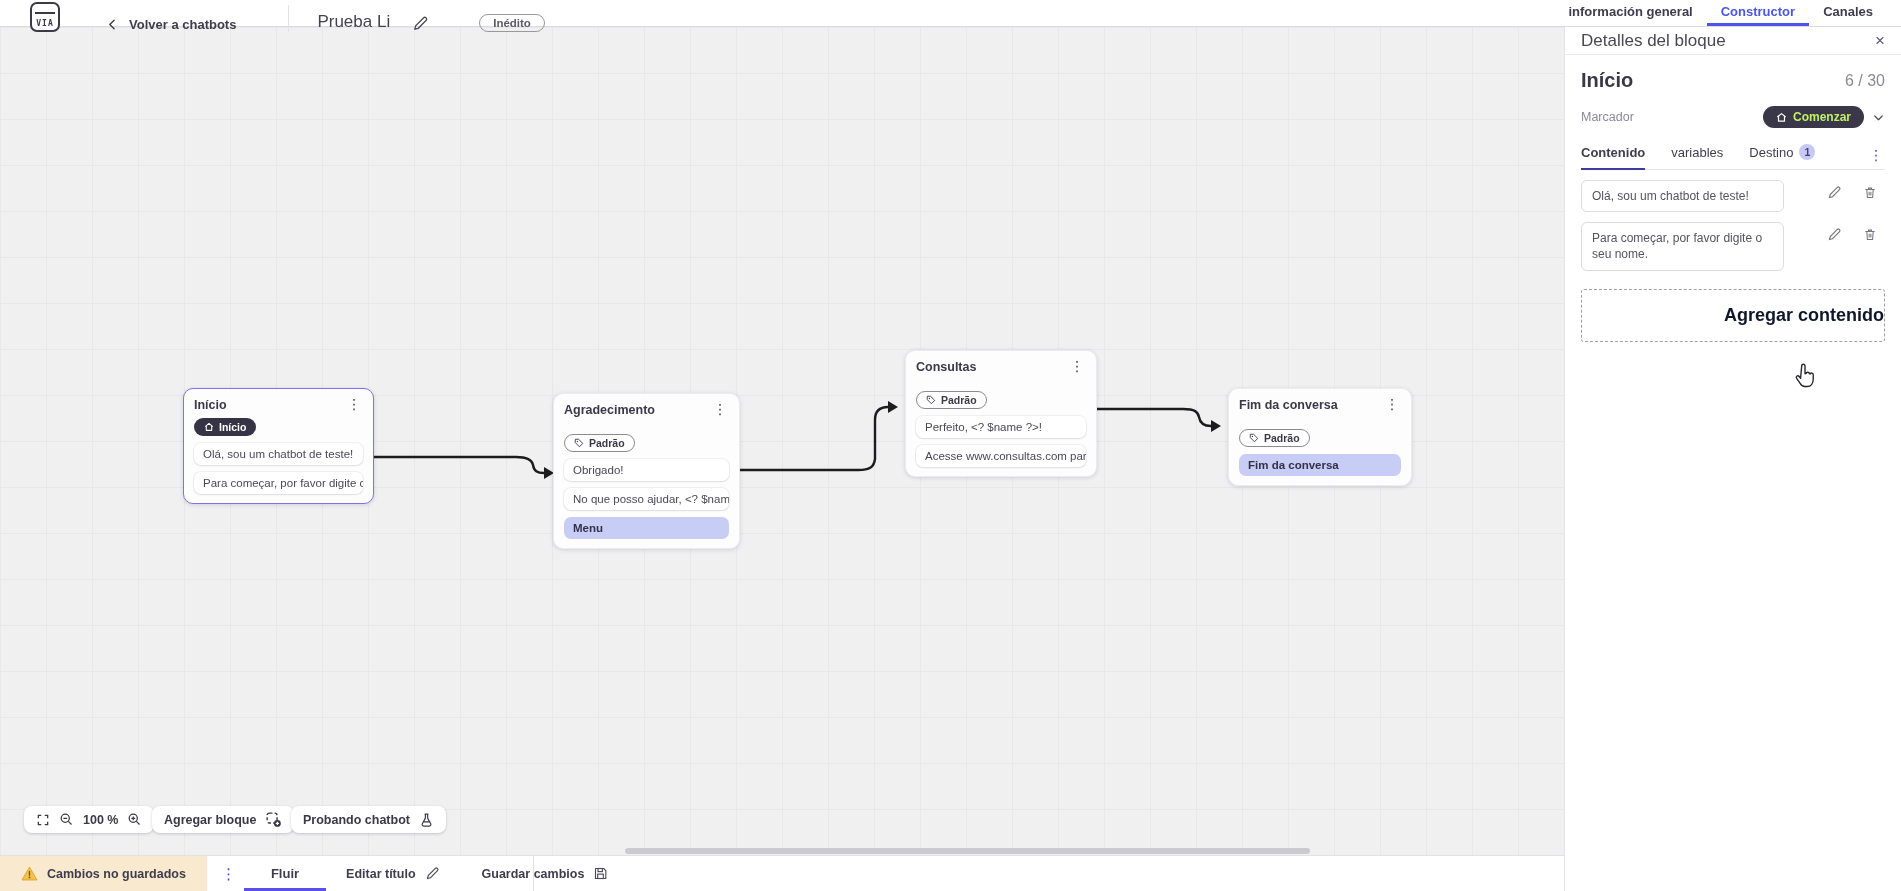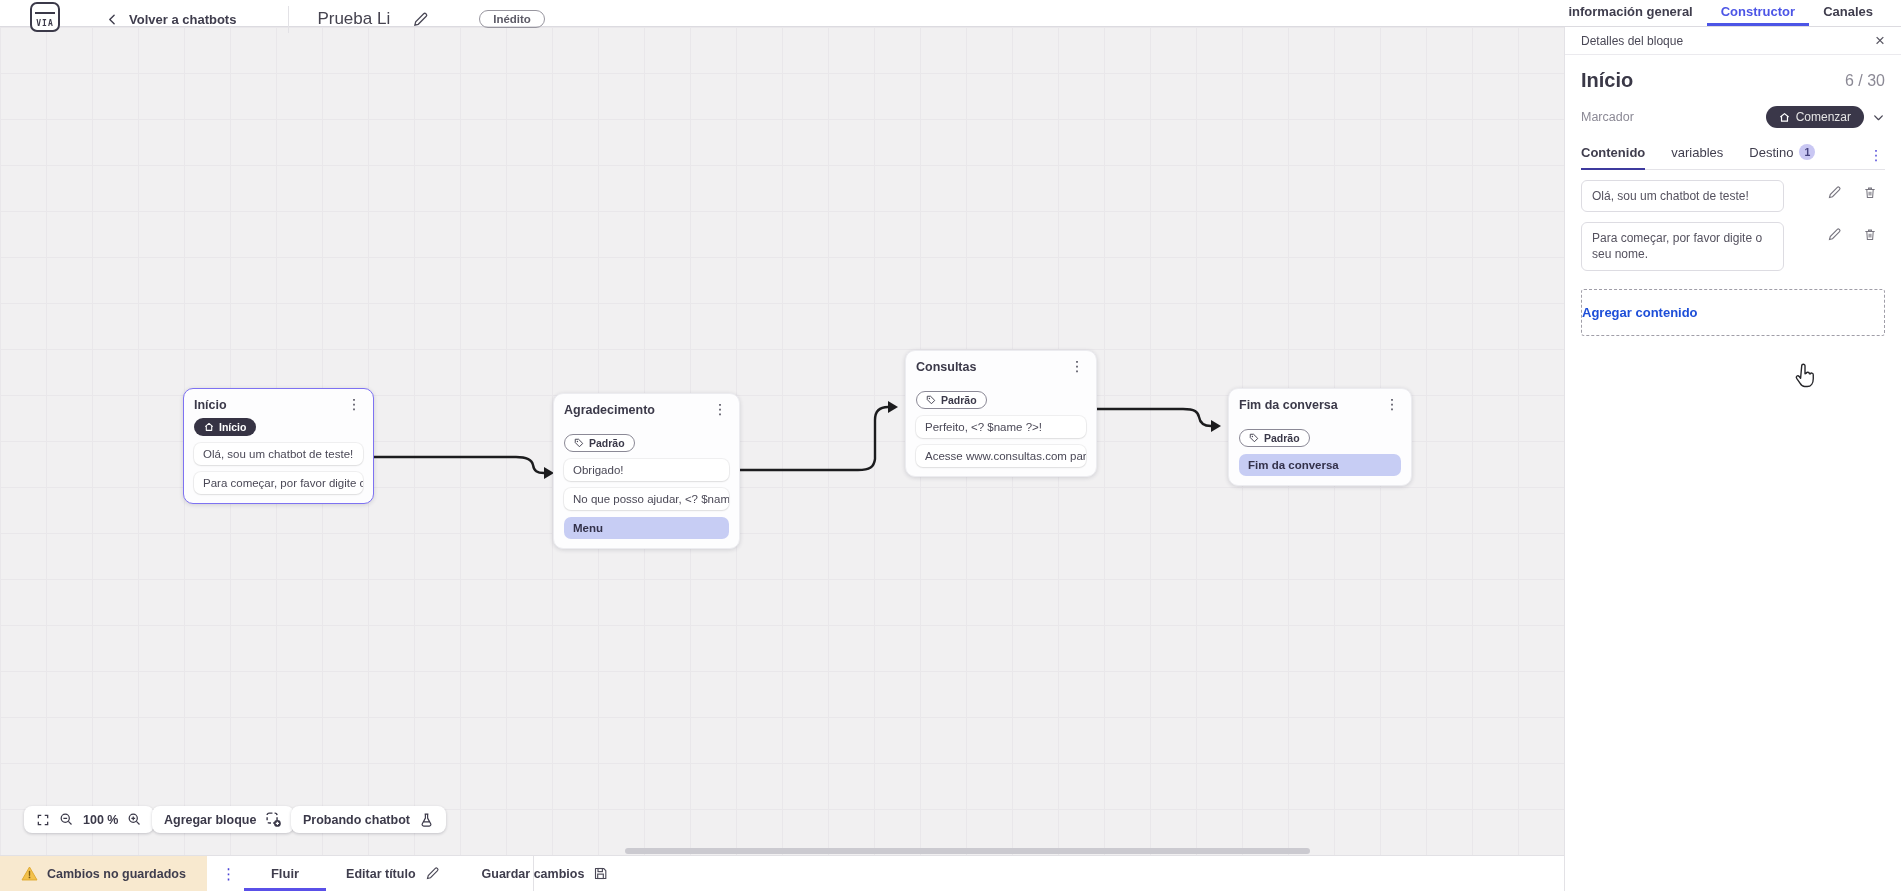--- a/index.html
+++ b/index.html
@@ -3,21 +3,21 @@
 <meta charset="utf-8">
 <style>
   * { box-sizing: border-box; margin: 0; padding: 0; }
   html,body { width:1901px; height:891px; overflow:hidden; }
   body { font-family:"Liberation Sans", sans-serif; }
   .app { position:relative; width:1901px; height:891px; background:#f1f0f1; overflow:hidden; color:#3f3d4d; }
 
   
   .topbar { position:absolute; left:0; top:0; width:1901px; height:27px; background:#fff;
             border-bottom:1px solid #dcdbe0; display:flex; align-items:center; z-index:6; }
-  .tb-left { display:flex; align-items:center; height:100%;margin-top:12px; }
+  .tb-left { display:flex; align-items:flex-end; height:100%;margin-top:12px; }
   .logo { width:30px; height:30px; border:2.4px solid #3b3949; border-radius:7px; margin:-5px 0 0 30px;
           position:relative; background:#fff; }
   .logo .bar { position:absolute; left:3px; right:3px; top:8px; border-top:2px solid #3b3949; }
   .logo .txt { position:absolute; left:0; right:0; bottom:2px; text-align:center; font-size:8px; font-weight:bold;
                letter-spacing:1px; color:#3b3949; font-family:"DejaVu Sans Mono", monospace; }
   .back { display:flex; align-items:center; gap:10px; margin-left:46px; cursor:pointer; }
   .back-label { font-size:13px; font-weight:bold; color:#3f3d4d; }
   .tb-divider { width:1px; height:27px; background:#e3e2e6; margin-left:52px; }
   .bot-title { font-size:17px; color:#45434f; margin-left:28px; }
   .tb-pencil { margin-left:22px; cursor:pointer; display:flex; }
@@ -61,45 +61,45 @@
   .g1 { left:24px; } .g2 { left:152px; } .g3 { left:291px; }
   .icon-btn { display:flex; align-items:center; cursor:pointer; }
   .hscroll { position:absolute; left:625px; top:848px; width:685px; height:6px; background:#cbcad0;
              border-radius:3px; z-index:4; cursor:pointer; }
 
   
   .panel { position:absolute; left:1564px; top:27px; width:337px; height:864px; background:#fff;
            border-left:1px solid #e3e2e6; z-index:5; }
   .panel-head { height:28px; border-bottom:1px solid #ebeaee; display:flex; align-items:center;
                 justify-content:space-between; padding:0 16px; }
-  .panel-head-label { font-size:12px; color:#4a4856; }
+  .panel-head-label { font-size:17px; color:#4a4856; }
   .panel-close { font-size:17px; color:#5a5864; cursor:pointer; line-height:1; }
   .panel-body { padding:14px 16px 0 16px; position:relative; }
   .ptitle-row { display:flex; align-items:flex-start; justify-content:space-between; }
   .ptitle { font-size:20px; font-weight:bold; color:#3a3847; }
   .pcount { font-size:16px; color:#8b8995; margin-top:3px; }
   .marker-row { display:flex; align-items:center; justify-content:space-between; margin-top:14px; }
   .marker-label { font-size:12.5px; color:#8b8995; }
   .marker-right { display:flex; align-items:center; gap:8px; }
-  .marker-pill { display:inline-flex; align-items:center; gap:6px; background:#3a3749; color:#e5e5e5;
-                 font-size:12px; font-weight:normal; border-radius:999px; padding:4px 13px; cursor:pointer; }
+  .marker-pill { display:inline-flex; align-items:center; gap:6px; background:#3a3749; color:#bef264;
+                 font-size:12px; font-weight:bold; border-radius:999px; padding:4px 13px; cursor:pointer; }
   .ptabs { display:flex; align-items:flex-end; gap:26px; margin-top:16px; border-bottom:1px solid #e4e3e8; }
   .ptab { font-size:13px; color:#3f3d4d; padding-bottom:8px; border-bottom:2px solid transparent;
           margin-bottom:-1px; cursor:pointer; display:flex; align-items:center; gap:6px; }
   .ptab.active { font-weight:bold; border-bottom-color:#3e3a9e; }
   .ptab-badge { width:16px; height:16px; border-radius:50%; background:#c9c7f3; color:#44427e;
                 font-size:10.5px; font-weight:bold; display:flex; align-items:center; justify-content:center; }
   .ptabs .kebab { margin-left:auto; color:#4a43d6; padding-bottom:8px; }
   .content-row { display:flex; align-items:flex-start; margin-top:10px; }
   .content-row:first-of-type { margin-top:18px; }
   .ccard { width:203px; border:1px solid #dddce2; border-radius:6px; padding:7px 10px; font-size:12px;
            color:#55525f; line-height:1.35; background:#fff; cursor:text; }
   .crow-icons { margin-left:auto; display:flex; gap:21px; padding:5px 8px 0 0; }
-  .add-content { margin-top:18px; border:1px dashed #a09ea8; border-radius:3px; text-align:left;
-                 padding:15px 0; font-size:13px; font-weight:bold; color:#1d4ed8; cursor:pointer; }
+  .add-content { margin-top:18px; border:1px dashed #a09ea8; border-radius:3px; text-align:right;
+                 padding:15px 0; font-size:18px; font-weight:bold; color:#0f172a; cursor:pointer; }
   .hand-cursor { position:absolute; left:228px; top:308px; z-index:9; pointer-events:none; }
 
   
   .footer { position:absolute; left:0; top:855px; width:1564px; height:36px; background:#fff;
             border-top:1px solid #e2e1e5; display:flex; align-items:stretch; z-index:6; }
   .warn { background:#f8e9cf; display:flex; align-items:center; gap:9px; padding:0 21px; }
   .warn-label { font-size:12.5px; font-weight:bold; color:#3f3d4d; }
   .footer .kebab { color:#4a43d6; align-self:center; margin-left:12px; font-size:15px; }
   .ftab { position:relative; display:flex; align-items:center; padding:0 27px; font-size:13px; font-weight:bold;
           color:#3f3d4d; margin-left:6px; cursor:pointer; }

